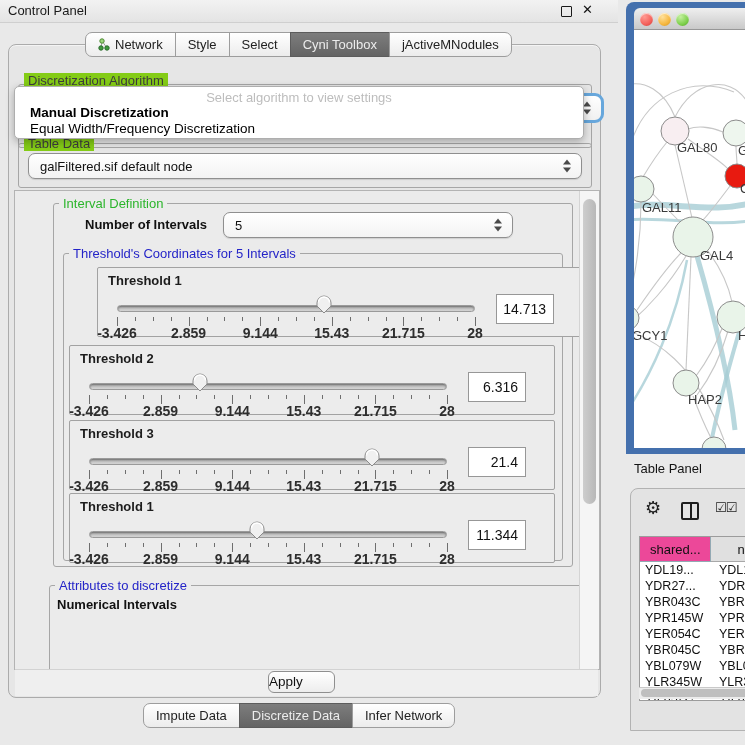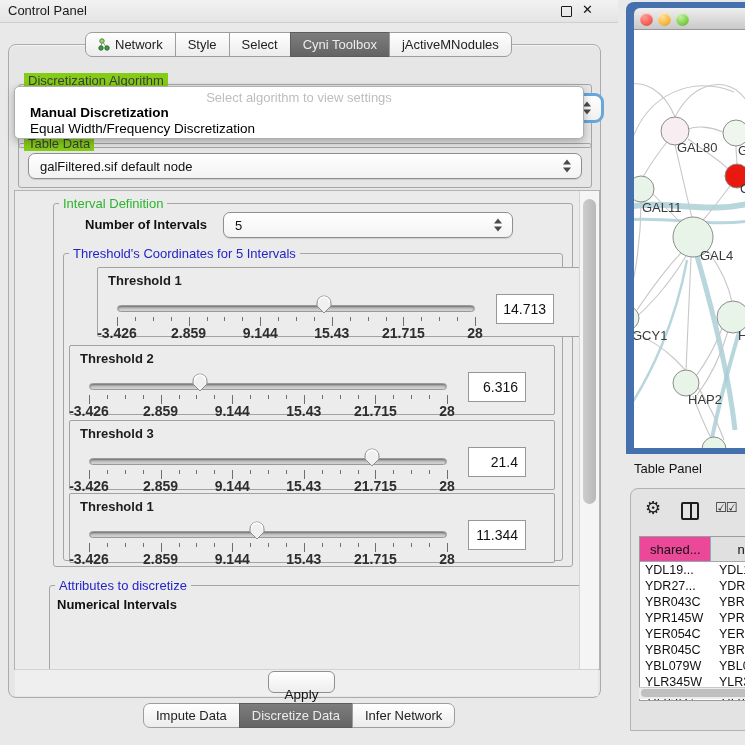--- a/index.html
+++ b/index.html
@@ -65,21 +65,21 @@
   .valbox{position:absolute;left:398px;top:26px;width:58px;height:30px;background:#fff;border:1px solid #979797;
           box-sizing:border-box;font-size:14px;text-align:right;padding:6px 7px 0 0}
   
   .attrlist{position:absolute;left:48px;top:428px;width:468px;height:60px;background:#fff;border:1px solid #9a9a9a;
             font-size:13px;overflow:hidden}
   .attrlist .row{padding:1px 0 1px 14px;height:14px}
   .attr-sb{position:absolute;right:1px;top:2px;width:11px;height:45px;background:#bdbdbd;border-radius:6px}
   
   .applybar{left:15px;top:669px;width:583px;height:26px;background:#efefef;border-top:1px solid #d2d2d2}
   .applybtn{left:268px;top:671px;width:67px;height:22px;background:linear-gradient(#ffffff,#ededed);
-            border:1px solid #8f8f8f;border-radius:6px;font-size:13.5px;text-align:center;padding-top:15px;box-sizing:border-box}
+            border:1px solid #8f8f8f;border-radius:6px;font-size:13.5px;text-align:left;padding-top:2px;box-sizing:border-box}
   
   .netwin{left:626px;top:2px;width:119px;height:452px;background:#4470ad;border-radius:8px 0 0 0}
   .nettitle{position:absolute;left:8px;top:6px;width:111px;height:22px;border-radius:6px 0 0 0;
             background:linear-gradient(#efefef,#c9c9c9);border-bottom:1px solid #979797;box-sizing:border-box}
   .light{position:absolute;top:4.5px;width:13px;height:13px;border-radius:50%;box-shadow:inset 0 1px 1px rgba(255,255,255,.7)}
   .netcanvas{position:absolute;left:8px;top:28px;width:111px;height:418px;background:#fff;overflow:hidden}
   .tpanel-title{left:634px;top:461px;font-size:13px;color:#141414}
   .tpanel{left:630px;top:488px;width:115px;height:241px;background:#e3e3e3;border:1px solid #b2b2b2;border-radius:8px 0 0 0}
   .gear{position:absolute;left:14px;top:8px;font-size:18px;color:#222}
   .colico{position:absolute;left:50px;top:13px;width:14px;height:14px;border:2px solid #1e1e1e;border-radius:2px}

